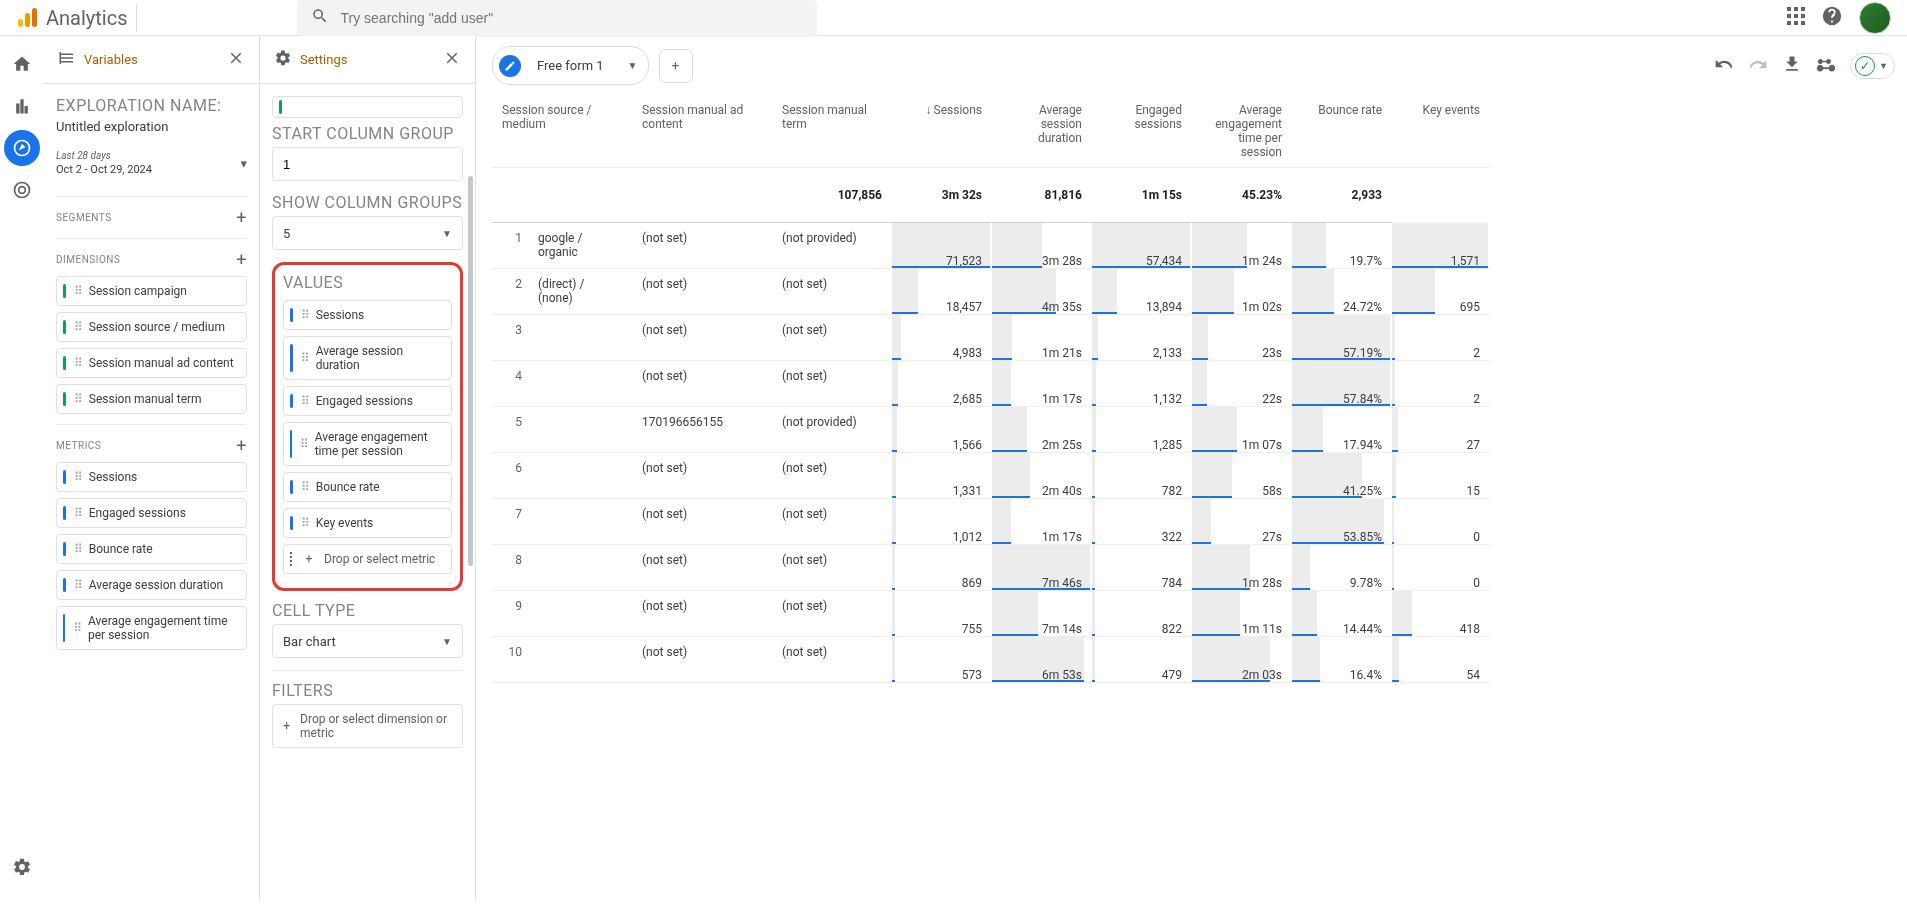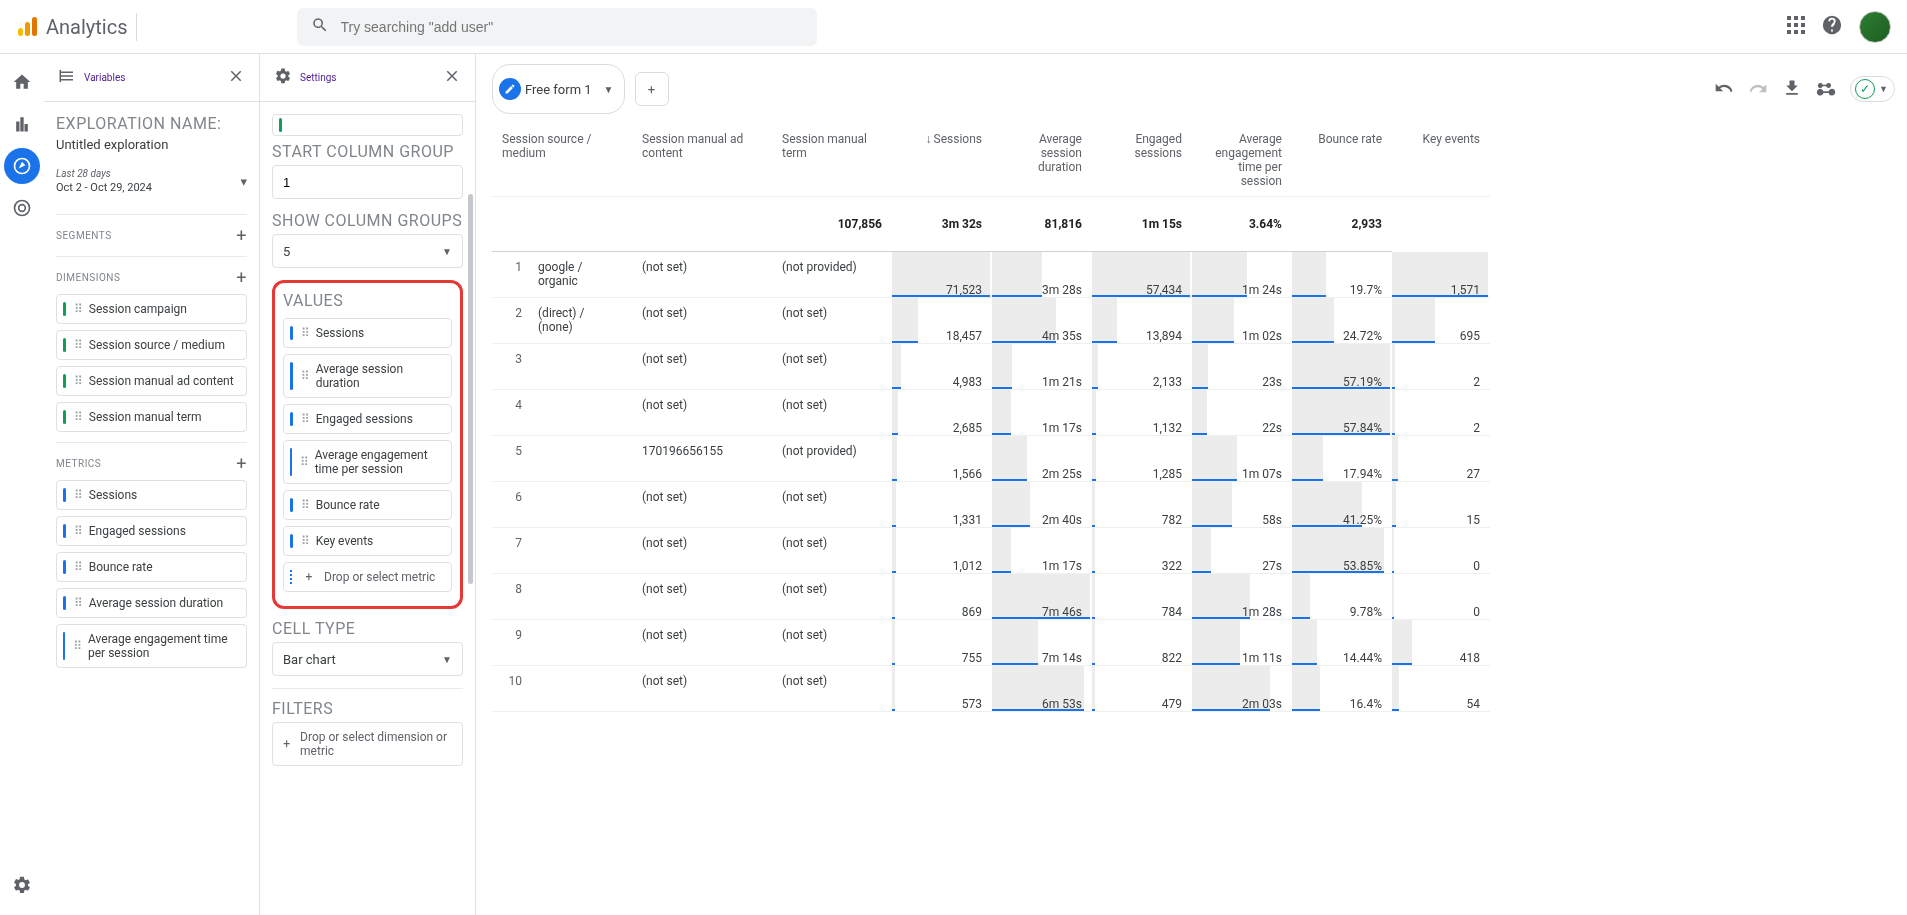--- a/index.html
+++ b/index.html
@@ -1,19 +1,19 @@
 <!DOCTYPE html>
 <html><head>
 <meta charset="utf-8">
 <style>
 * { box-sizing: border-box; margin: 0; padding: 0; }
 body { font-family: Roboto, Arial, sans-serif; font-size: 13px; color: #3c4043; background: #fff; overflow: hidden; }
 
 
-.top-header { height: 54px; display: flex; align-items: center; padding: 8px 16px; border-bottom: 1px solid #e0e0e0; gap: 20px; }
+.top-header { height: 36px; display: flex; align-items: center; padding: 8px 16px; border-bottom: 1px solid #e0e0e0; gap: 20px; }
 .logo-section { display: flex; align-items: center; gap: 8px; }
 .logo-icon svg { display: block; }
 .logo-text { font-size: 20px; color: #5f6368; font-weight: 400; }
 .logo-divider { width: 1px; height: 28px; background: #dadce0; }
 .search-box { display: flex; align-items: center; background: #f1f3f4; border-radius: 6px; height: 38px; width: 520px; padding: 0 14px; gap: 12px; margin-left: 140px; }
 .search-box input { border: none; background: transparent; outline: none; font-size: 14px; flex: 1; color: #5f6368; }
 .top-right { margin-left: auto; display: flex; align-items: center; gap: 16px; }
 .avatar { width: 32px; height: 32px; border-radius: 50%; background: linear-gradient(135deg, #2e7d32, #1b5e20); border: 1px solid #ccc; }
 
 
@@ -21,21 +21,21 @@
 .left-rail { width: 44px; display: flex; flex-direction: column; align-items: center; padding-top: 10px; gap: 6px; border-right: 1px solid #fff; }
 .rail-item { width: 36px; height: 36px; border-radius: 50%; display: flex; align-items: center; justify-content: center; color: #5f6368; cursor: pointer; }
 .rail-item.active { background: #1a73e8; color: #fff; }
 .rail-bottom { margin-top: auto; margin-bottom: 16px; }
 
 
 .panel { border-right: 1px solid #e0e0e0; display: flex; flex-direction: column; background: #fff; }
 .panel.variables { width: 216px; }
 .panel.settings { width: 216px; position: relative; }
 .panel-header { height: 48px; display: flex; align-items: center; padding: 0 14px; border-bottom: 1px solid #e0e0e0; gap: 8px; }
-.panel-header-title { font-size: 10px; font-weight: 400; color: #4c1d95; flex: 1; }
+.panel-header-title { font-size: 13px; font-weight: 400; color: #a16207; flex: 1; }
 .panel-body { padding: 12px 12px; overflow-y: auto; flex: 1; }
 
 .section-label { font-size: 10px; letter-spacing: 0.5px; color: #80868b; text-transform: uppercase; margin: 8px 0 6px; display: flex; align-items: center; }
 .section-label .plus { margin-left: auto; color: #5f6368; font-size: 18px; cursor: pointer; }
 .section-divider { border: none; border-top: 1px solid #e8eaed; margin: 10px 0; }
 
 .field-label { font-size: 16px; letter-spacing: 0.5px; color: #80868b; text-transform: uppercase; margin-bottom: 4px; }
 .exploration-name { font-size: 13px; color: #3c4043; margin-bottom: 14px; }
 
 .date-selector { border: none; background: transparent; padding: 2px 0 10px; display: flex; align-items: center; cursor: pointer; }
@@ -56,21 +56,21 @@
 .select-box .arrow { color: #5f6368; font-size: 10px; }
 .input-box input { border: none; outline: none; width: 100%; font-size: 13px; }
 
 .values-section { border: 3px solid #e53935; border-radius: 12px; padding: 8px 8px; margin-bottom: 10px; }
 
 .scrollbar-fake { position: absolute; right: 2px; top: 140px; width: 5px; height: 390px; background: #c4c7cc; border-radius: 3px; }
 
 
 .report { flex: 1; display: flex; flex-direction: column; padding: 10px 12px 0 16px; min-width: 0; }
 .report-tabs { display: flex; align-items: center; gap: 10px; }
-.tab-pill { display: flex; align-items: center; border: 1px solid #dadce0; border-radius: 18px; height: 50px; padding: 0 10px 0 6px; gap: 4px; cursor: pointer; }
+.tab-pill { display: flex; align-items: center; border: 1px solid #dadce0; border-radius: 18px; height: 39px; padding: 0 10px 0 6px; gap: 16px; cursor: pointer; }
 .tab-pill .edit { width: 22px; height: 22px; border-radius: 50%; background: #1a73e8; display: flex; align-items: center; justify-content: center; color: #fff; }
 .tab-pill .name { font-size: 13px; }
 .tab-pill .dd { color: #5f6368; font-size: 10px; margin-left: 8px; }
 .tab-add { width: 34px; height: 34px; border: 1px solid #dadce0; border-radius: 6px; display: flex; align-items: center; justify-content: center; color: #5f6368; cursor: pointer; }
 .report-actions { margin-left: auto; display: flex; align-items: center; gap: 14px; color: #5f6368; }
 .status-ok { width: 20px; height: 20px; border-radius: 50%; border: 1px solid #0f9d58; display: flex; align-items: center; justify-content: center; color: #0f9d58; font-size: 12px; }
 .status-wrap { display: flex; align-items: center; gap: 4px; border: 1px solid #dadce0; border-radius: 14px; padding: 2px 6px 2px 4px; }
 
 
 .data-table { margin-top: 10px; flex: 1; overflow: auto; }
@@ -399,21 +399,21 @@
         <div class="th right">Key events</div>
       </div>
 
       <div class="table-grid totals-row">
         <div class="td"></div>
         <div class="td"></div>
         <div class="td right">107,856</div>
         <div class="td right">3m 32s</div>
         <div class="td right">81,816</div>
         <div class="td right">1m 15s</div>
-        <div class="td right">3.64%</div>
+        <div class="td right">45.23%</div>
         <div class="td right">2,933</div>
       </div>
 
       <div id="table-rows">
           <div class="table-grid">
             <div class="td dim-cell">
               <span class="rownum">1</span>
               <span>google / organic</span>
             </div>
             <div class="td">(not set)</div>

